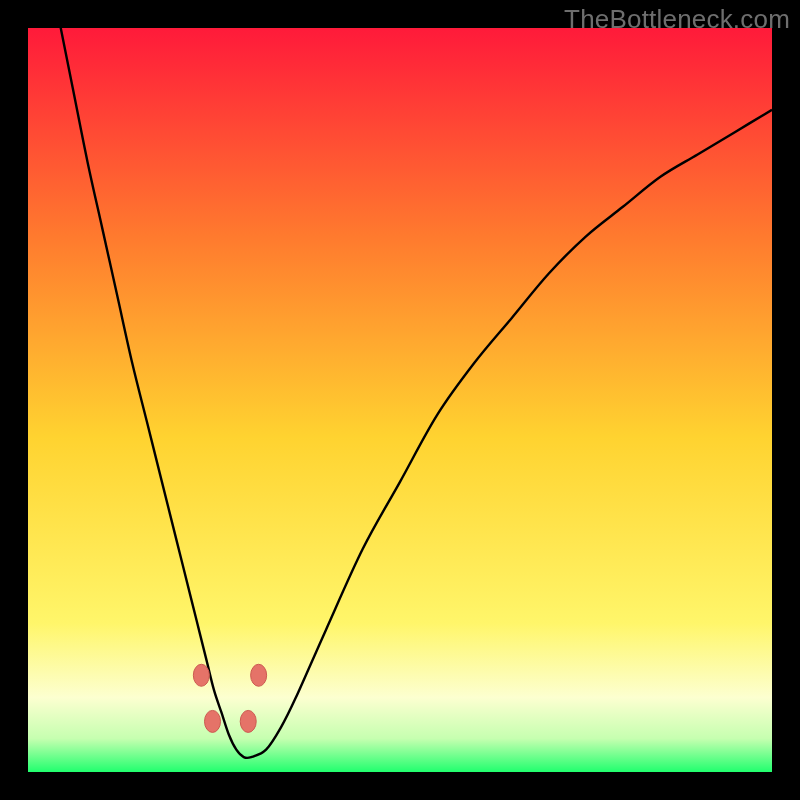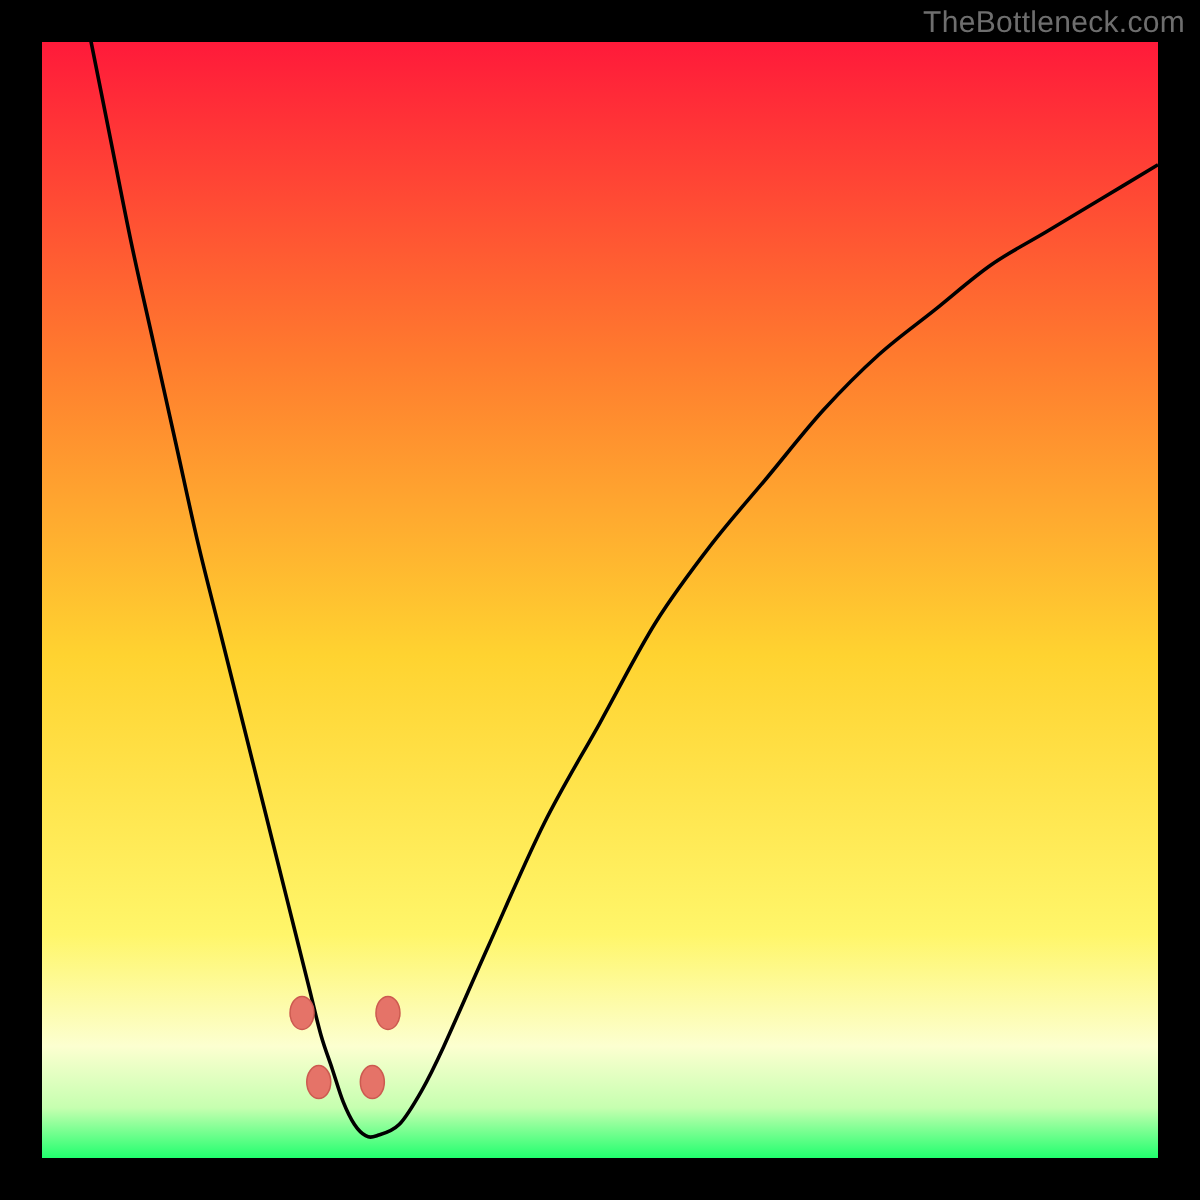--- a/index.html
+++ b/index.html
@@ -24,21 +24,21 @@
     left: 0;
     top: 0;
     width: 744px;
     height: 744px;
   }
   .watermark {
     position: absolute;
     top: 4px;
     right: 10px;
     color: #6e6e6e;
-    font-size: 20px;
+    font-size: 26px;
     font-weight: 500;
     letter-spacing: 0.2px;
     font-family: Arial, sans-serif;
   }
   svg { display: block; }
 </style>
 </head>
 <body>
 
 <div class="watermark">TheBottleneck.com</div>

